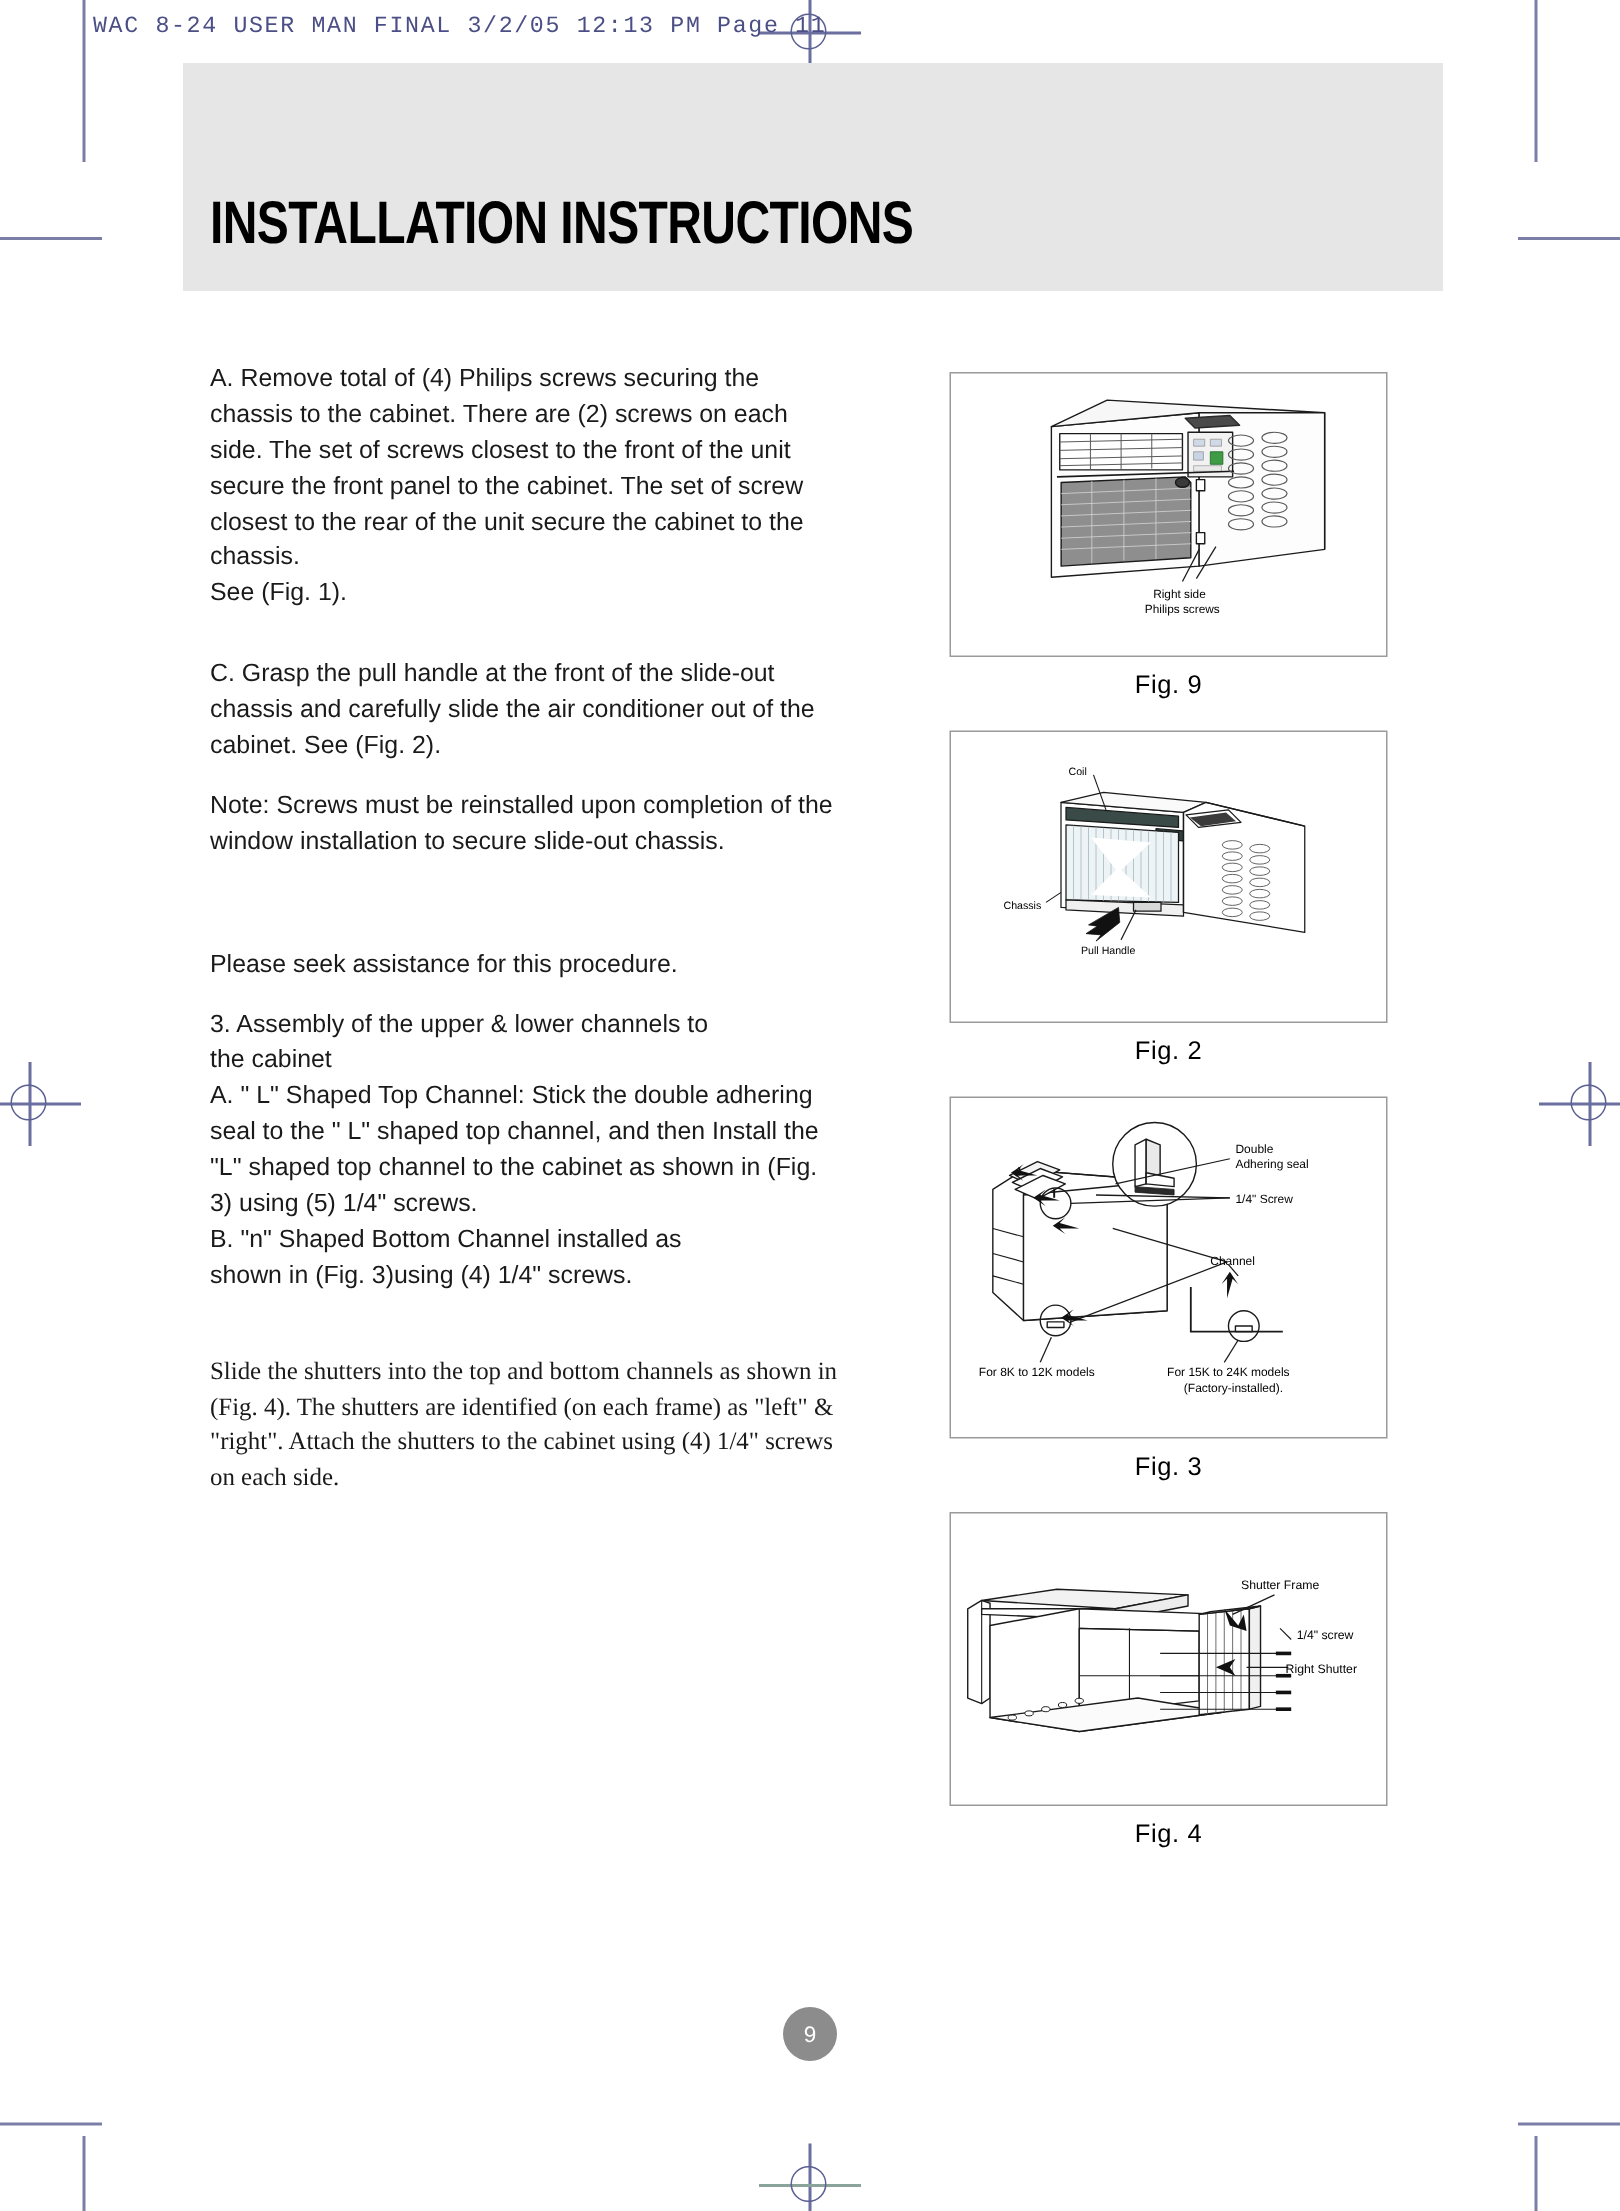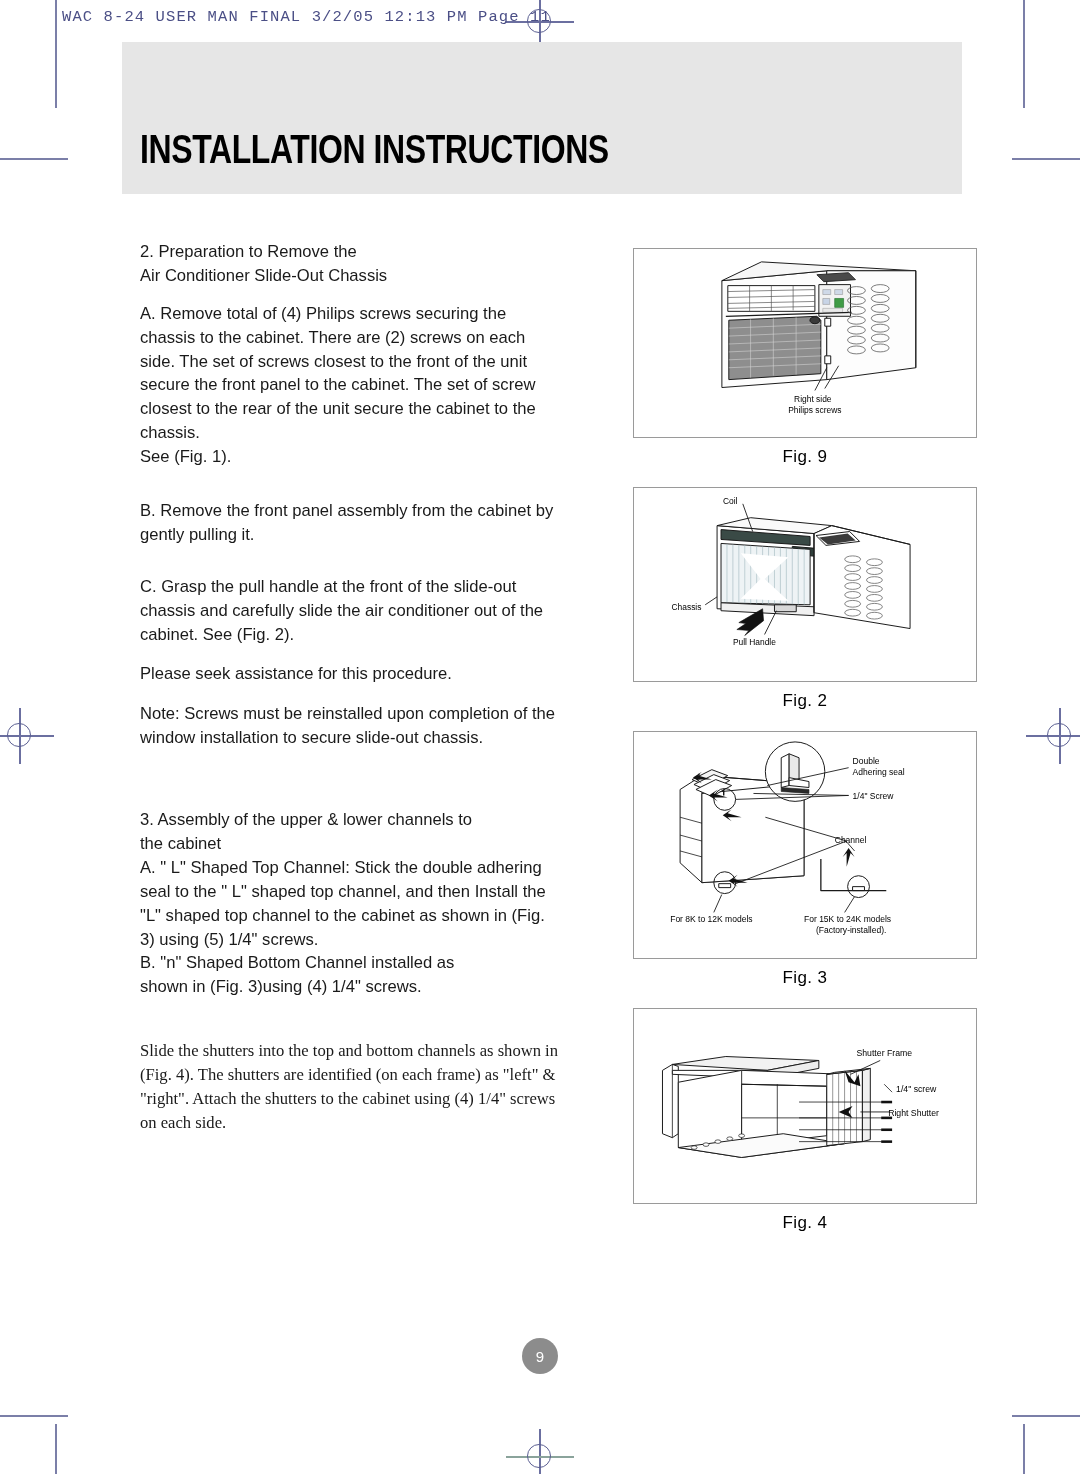--- a/index.html
+++ b/index.html
@@ -38,21 +38,21 @@
     transform:scaleX(0.80);transform-origin:left top;
     white-space:nowrap;line-height:1;
   }
 
   
   .col-left{position:absolute;left:140px;top:240px;width:420px;}
   .para{font-size:16.6px;line-height:1.44;margin:0 0 16px 0;color:#1a1a1a;}
   .para.tight{margin-bottom:0;}
 
   
-  .col-right{position:absolute;left:633px;top:248px;width:344px;}
+  .col-right{position:absolute;left:633px;top:248px;width:292px;}
   .figbox{border:1px solid #9a9a9a;background:#fff;position:relative;box-sizing:border-box;}
   .figcap{text-align:center;font-size:17px;margin:9px 0 0 0;letter-spacing:0.4px;}
   .figwrap{margin-bottom:20px;}
   .figsvg{display:block;width:100%;height:100%;}
 
   
   .pagenum{
     position:absolute;left:522px;top:1338px;width:36px;height:36px;
     border-radius:50%;background:#8c8c8c;color:#fff;
     font-size:15px;display:flex;align-items:center;justify-content:center;
@@ -96,28 +96,25 @@
       <div class="rh"></div>
       <div class="rc"></div>
   </div>
 
   <div class="imprint">WAC 8-24 USER MAN FINAL  3/2/05  12:13 PM  Page 11</div>
 
   <div class="title-band"></div>
   <div class="title-text">INSTALLATION INSTRUCTIONS</div>
 
   <div class="col-left">
-    <p class="para tight" style="white-space:pre-line;margin-bottom:14px;">2. Preparation to Remove the
-Air Conditioner Slide-Out Chassis</p>
     <p class="para" style="white-space:pre-line;margin-bottom:30px;">A. Remove total of  (4) Philips screws securing the chassis to the cabinet. There are (2) screws on each side. The set of screws closest to the front of the unit secure the front panel to the cabinet. The set of screw closest to the rear of the unit secure the cabinet to the chassis.
 See (Fig. 1).</p>
-    <p class="para" style="margin-bottom:28px;">B. Remove the front panel assembly from the cabinet by  gently pulling it.</p>
     <p class="para" style="margin-bottom:16px;">C. Grasp the pull handle at the front of the slide-out chassis and carefully slide the air conditioner out of the cabinet. See (Fig. 2).</p>
+    <p class="para" style="margin-bottom:58px;">Note: Screws must be reinstalled upon completion of the window installation to secure slide-out chassis.</p>
     <p class="para" style="margin-bottom:16px;">Please seek assistance for this procedure.</p>
-    <p class="para" style="margin-bottom:58px;">Note: Screws must be reinstalled upon completion of the window installation to secure slide-out chassis.</p>
 
     <p class="para tight" style="white-space:pre-line;margin-bottom:0;">3. Assembly of the upper &amp; lower channels to
 the cabinet</p>
     <p class="para tight" style="margin-bottom:0;">A. " L" Shaped Top Channel: Stick the double adhering seal to the " L" shaped top channel, and then Install the "L" shaped top channel to the cabinet as shown in (Fig. 3) using (5) 1/4" screws.</p>
     <p class="para" style="white-space:pre-line;margin-bottom:40px;">B. "n" Shaped Bottom Channel installed as
 shown in (Fig. 3)using (4) 1/4" screws.</p>
 
 
     <p class="para" style="white-space:pre-line;font-family:Liberation Serif, serif;">Slide the shutters into the top and bottom channels as shown in (Fig. 4). The shutters are identified (on each frame) as "left" &amp; "right".  Attach the shutters to the cabinet using (4) 1/4" screws
 on each side.</p>

